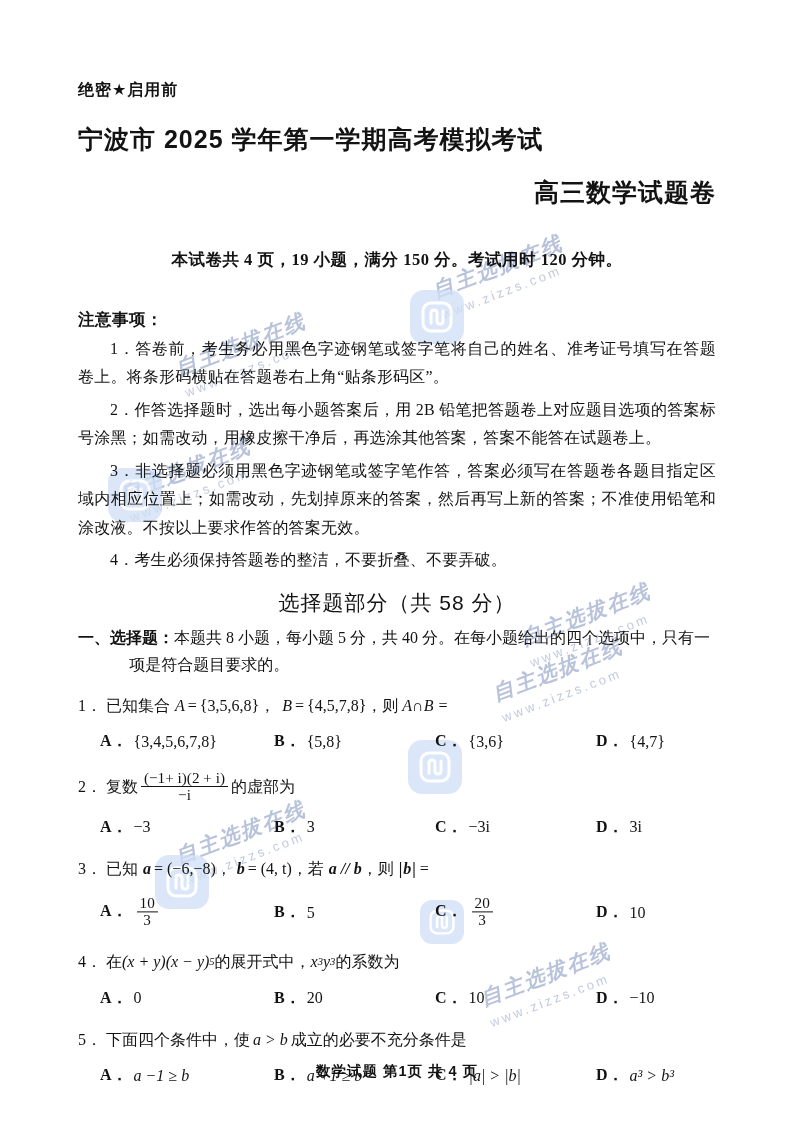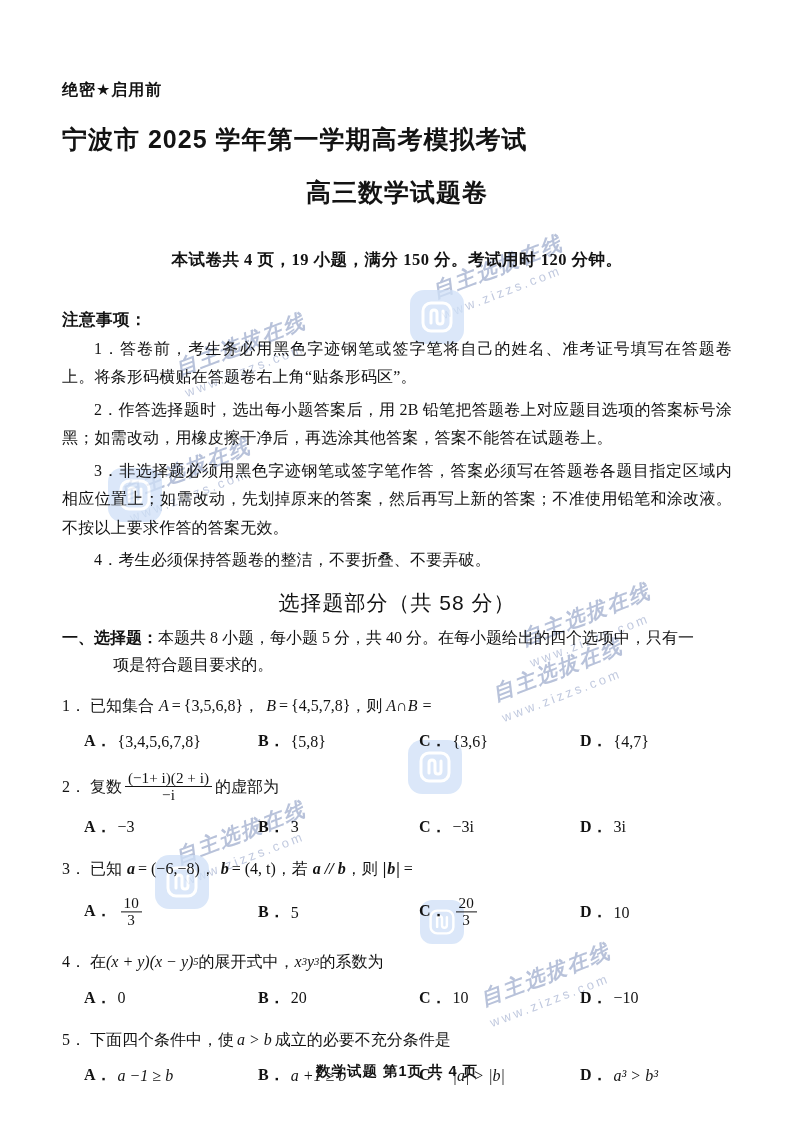--- a/index.html
+++ b/index.html
@@ -12,21 +12,21 @@
     width: 794px;
     height: 1123px;
     background: #ffffff;
     overflow: hidden;
     font-family: "Liberation Serif", "DejaVu Serif", serif;
     color: #131313;
   }
   .content {
     position: relative;
     z-index: 3;
-    padding: 0 62px;
+    padding: 0 78px;
   }
 
   
   .wm-layer {
     position: absolute;
     inset: 0;
     z-index: 1;
     pointer-events: none;
   }
   .wm {
@@ -73,21 +73,21 @@
     padding-top: 80px;
   }
   h1.title {
     font-family: "Liberation Sans", "DejaVu Sans", sans-serif;
     font-weight: 700;
     font-size: 25px;
     letter-spacing: 1px;
     margin: 22px 0 0 0;
   }
   h2.subtitle {
-    text-align: center;
+    text-align: right;
     font-family: "Liberation Sans", "DejaVu Sans", sans-serif;
     font-weight: 700;
     font-size: 25px;
     letter-spacing: 1px;
     margin: 20px 0 0 0;
   }
   .examinfo {
     text-align: center;
     font-weight: 700;
     font-size: 16.5px;

